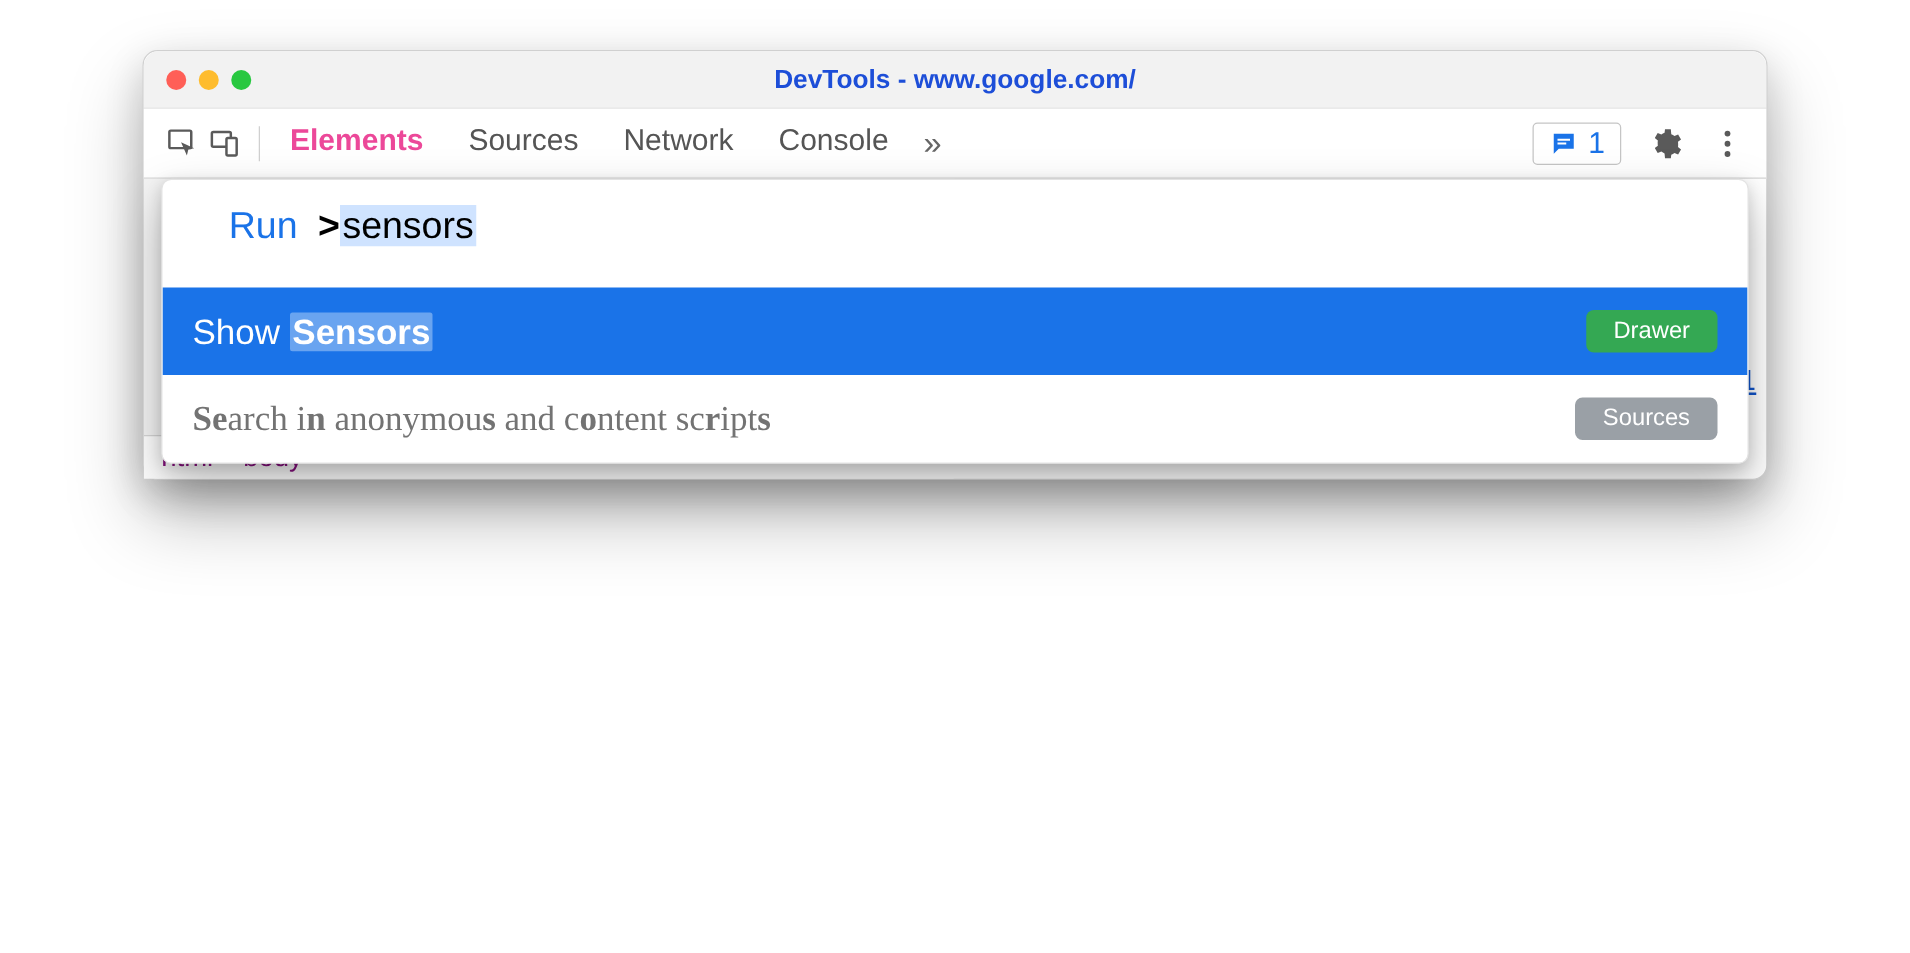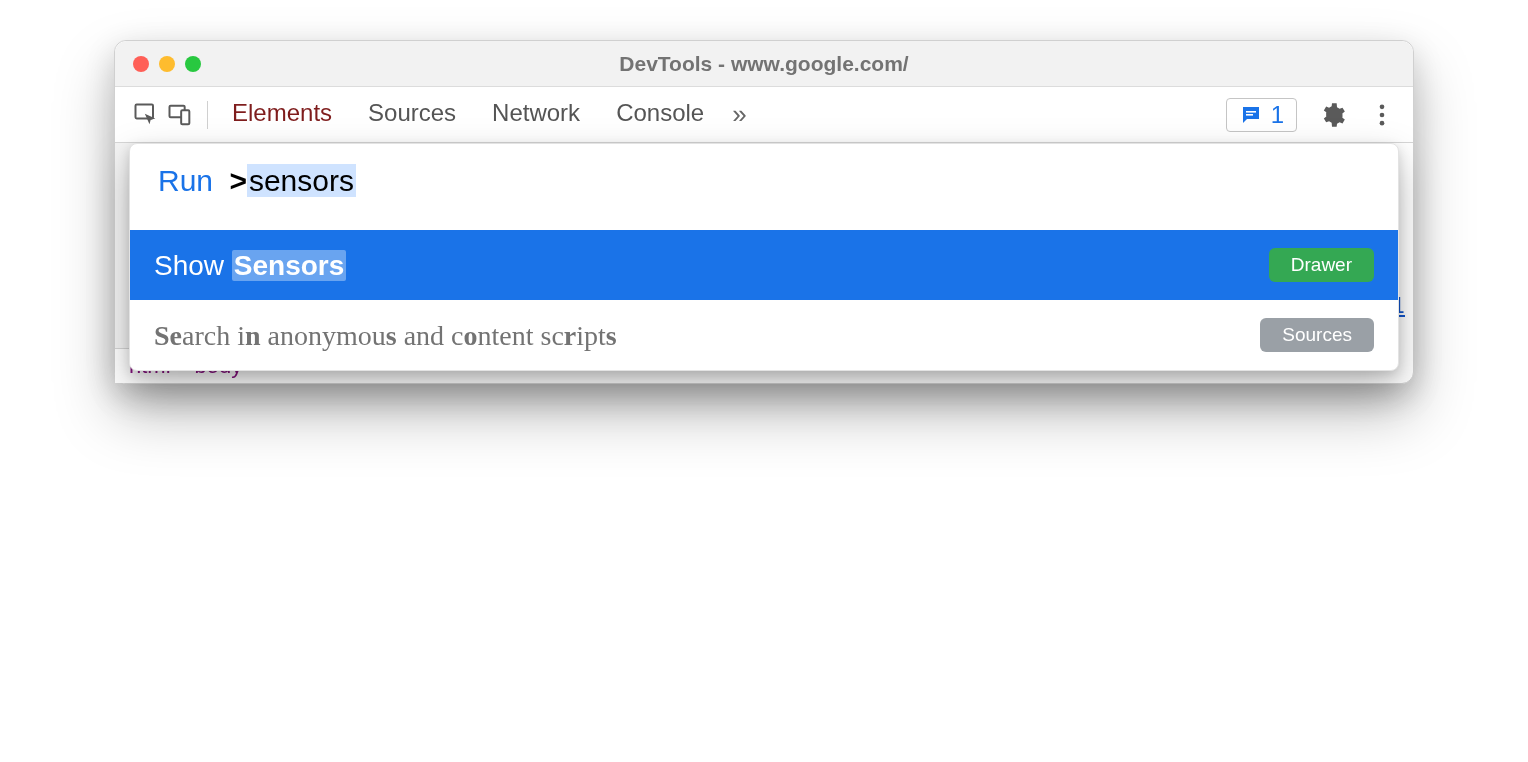--- a/index.html
+++ b/index.html
@@ -25,39 +25,39 @@
     padding:0 18px;
     position:relative;
   }
   .traffic { display:flex; gap:10px; }
   .dot { width:16px; height:16px; border-radius:50%; }
   .dot.red{background:#ff5f57;}
   .dot.yellow{background:#febc2e;}
   .dot.green{background:#28c840;}
   .title {
     position:absolute; left:0; right:0; text-align:center;
-    font-size:21px; font-weight:600; color:#737373;
+    font-size:21px; font-weight:600; color:#1d4ed8;
   }
   
   .toolbar {
     height:56px;
     display:flex; align-items:center;
     padding:0 6px 0 14px;
     border-bottom:1px solid #d6d6d6;
     font-size:24px;
     color:#555;
     background:#fff;
     border-radius:0;
   }
   .tb-icon { width:34px; height:34px; display:flex; align-items:center; justify-content:center; color:#5a5a5a; }
   .tb-icon svg { width:28px; height:28px; }
   .vsep { width:1px; height:28px; background:#d0d0d0; margin:0 10px; }
   .tabs { display:flex; gap:36px; margin-left:14px; }
   .tab { font-size:24px; color:#555; cursor:pointer; padding:13px 0; }
-  .tab.active { color:#7f1d1d; font-weight:400; border-bottom:3px solid transparent; }
+  .tab.active { color:#ec4899; font-weight:700; border-bottom:3px solid transparent; }
   .overflow { margin-left:28px; color:#666; font-size:26px; }
   .spacer { flex:1; }
   .chip {
     display:flex; align-items:center; gap:8px;
     border:1px solid #c5c5c5; border-radius:4px;
     padding:2px 12px; color:#1a73e8; font-size:24px;
     margin-right:8px; background:#fff;
   }
   .chip svg { width:24px; height:24px; }
   .gear { margin:0 10px; color:#555; }
@@ -98,20 +98,21 @@
     background:#fff;
     border-radius:8px;
     box-shadow: 0 18px 40px rgba(0,0,0,0.25), 0 4px 12px rgba(0,0,0,0.15);
     overflow:hidden;
     z-index:50;
     border:1px solid #e3e3e3;
   }
   .cm-input {
     padding:20px 28px 32px;
     font-size:30px;
+    margin-left:25px;
   }
   .cm-input .run { color:#1a73e8; margin-right:8px; }
   .cm-input .gt { font-size:30px; font-weight:700; color:#000;}
   .cm-input .query { background:#cfe3ff; padding:0 2px; }
   .cm-row {
     display:flex; align-items:flex-end; justify-content:space-between;
     padding:18px 24px; font-size:28px;
   }
   .cm-row.selected { background:#1a73e8; color:#fff; }
   .cm-row .badge {

